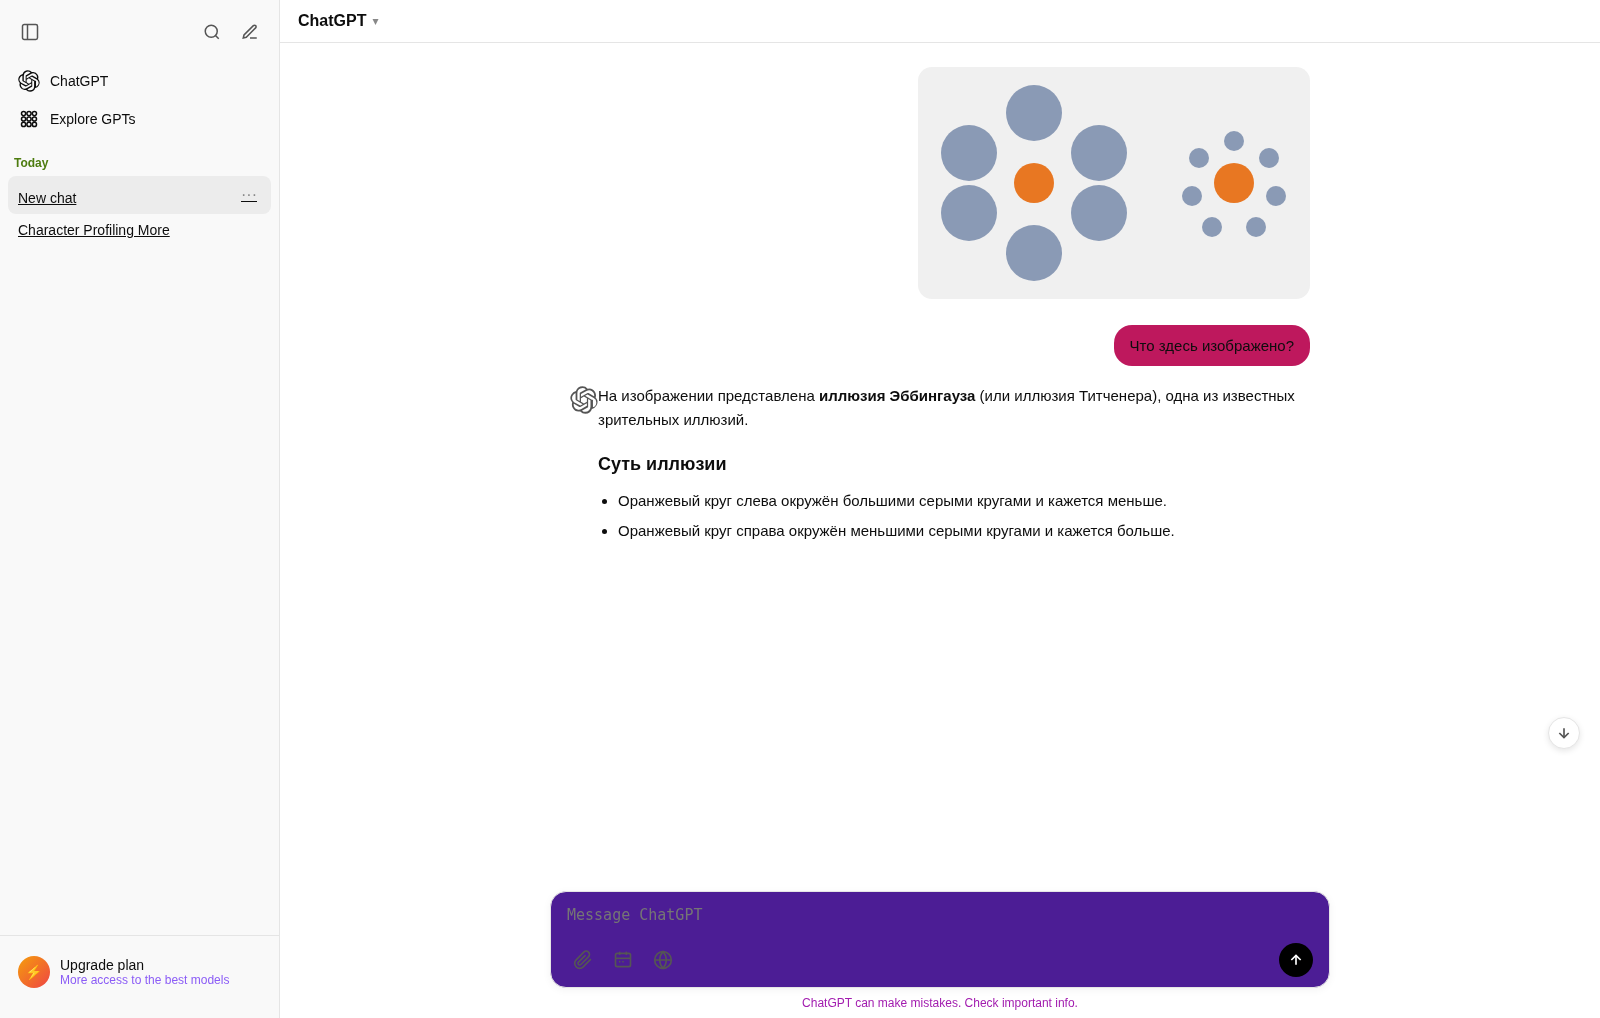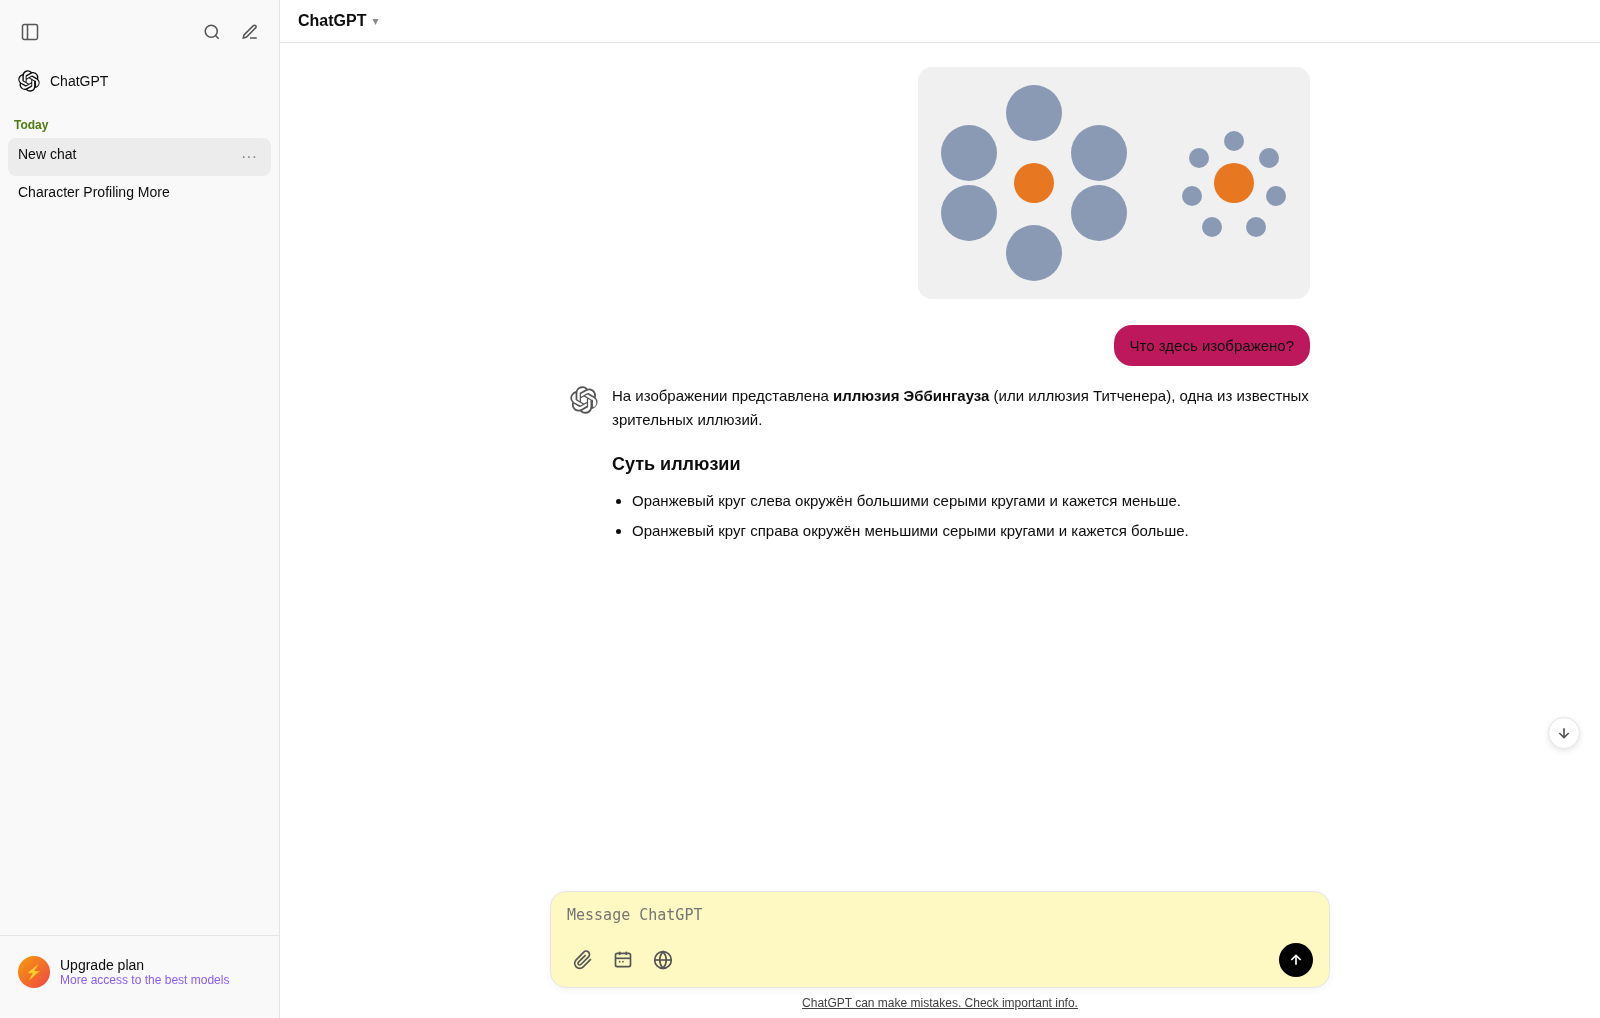--- a/index.html
+++ b/index.html
@@ -58,28 +58,29 @@
       justify-content: center;
     }
     .sidebar-section-label {
       font-size: 12px;
       font-weight: 600;
       color: #4d7c0f;
       padding: 14px 14px 6px 14px;
     }
     .sidebar-chat-item {
       display: flex;
-      align-items: flex-start;
+      align-items: flex-end;
       justify-content: space-between;
       padding: 8px 10px;
       margin: 0 8px;
       border-radius: 8px;
       cursor: pointer;
       font-size: 14px;
       background: #ececec;
+      text-decoration: underline;
     }
     .sidebar-chat-item.inactive {
       background: none;
     }
     .chat-item-dots {
       color: #888;
       font-size: 16px;
       padding: 2px 4px;
       border-radius: 4px;
     }
@@ -177,21 +178,20 @@
       padding: 12px 16px;
       font-size: 15px;
       max-width: 380px;
       text-align: right;
       margin-top: 8px;
     }
 
     
     .ai-response {
       display: flex;
-      gap: 14px;
       margin-bottom: 24px;
     }
     .ai-avatar {
       width: 28px;
       height: 28px;
       flex-shrink: 0;
       margin-top: 2px;
     }
     .ai-content {
       font-size: 15px;
@@ -227,21 +227,21 @@
       padding: 12px 20px 8px 20px;
       display: flex;
       flex-direction: column;
       align-items: center;
     }
     .input-box {
       width: 100%;
       max-width: 780px;
       border: 1px solid #e5e5e5;
       border-radius: 16px;
-      background: #fef9c3;
+      background: #4c1d95;
       padding: 14px 16px 10px 16px;
       box-shadow: 0 2px 8px rgba(0,0,0,0.05);
     }
     .input-field {
       width: 100%;
       border: none;
       outline: none;
       font-size: 15px;
       color: #888;
       background: transparent;
@@ -276,24 +276,23 @@
       border: none;
       border-radius: 50%;
       cursor: pointer;
       display: flex;
       align-items: center;
       justify-content: center;
       color: #fff;
     }
     .disclaimer {
       font-size: 12px;
-      color: #404040;
+      color: #a21caf;
       text-align: center;
       margin-top: 8px;
-      text-decoration: underline;
     }
 
     
     .chat-wrapper {
       flex: 1;
       position: relative;
       overflow: hidden;
       display: flex;
       flex-direction: column;
     }
@@ -329,20 +328,36 @@
 
   <div class="sidebar-nav">
     <div class="sidebar-nav-item">
       <div class="nav-icon">
         <svg width="22" height="22" viewBox="0 0 41 41" fill="none">
           <path d="M37.532 16.87a9.963 9.963 0 00-.856-8.184 10.078 10.078 0 00-10.855-4.835 9.964 9.964 0 00-7.505-3.337 10.079 10.079 0 00-9.612 6.977 9.967 9.967 0 00-6.664 4.834 10.08 10.08 0 001.24 11.817 9.965 9.965 0 00.856 8.185 10.079 10.079 0 0010.855 4.835 9.965 9.965 0 007.504 3.336 10.08 10.08 0 009.617-6.981 9.967 9.967 0 006.663-4.834 10.079 10.079 0 00-1.243-11.813zM22.498 37.886a7.474 7.474 0 01-4.799-1.735c.061-.033.168-.091.237-.134l7.964-4.6a1.294 1.294 0 00.655-1.134V19.054l3.366 1.944a.12.12 0 01.066.092v9.299a7.505 7.505 0 01-7.49 7.496zM6.392 31.006a7.471 7.471 0 01-.894-5.023c.06.036.162.099.237.141l7.964 4.6a1.297 1.297 0 001.308 0l9.724-5.614v3.888a.12.12 0 01-.048.103l-8.051 4.649a7.504 7.504 0 01-10.24-2.744zM4.297 13.62A7.469 7.469 0 018.2 10.333c0 .068-.004.19-.004.274v9.201a1.294 1.294 0 00.654 1.132l9.723 5.614-3.366 1.944a.12.12 0 01-.114.012L6.044 23.86a7.504 7.504 0 01-1.747-10.24zm27.658 6.437l-9.724-5.615 3.367-1.943a.121.121 0 01.114-.012l9.048 5.228a7.498 7.498 0 01-1.158 13.528v-9.476a1.293 1.293 0 00-.647-1.71zm3.35-5.043c-.059-.037-.162-.099-.236-.141l-7.965-4.6a1.298 1.298 0 00-1.308 0l-9.723 5.614v-3.888a.12.12 0 01.048-.103l8.05-4.645a7.497 7.497 0 0111.135 7.763zm-21.063 6.929l-3.367-1.944a.12.12 0 01-.065-.092v-9.299a7.497 7.497 0 0112.293-5.756 6.94 6.94 0 00-.236.134l-7.965 4.6a1.294 1.294 0 00-.654 1.132l-.006 11.225zm1.829-3.943l4.33-2.501 4.332 2.498v4.996l-4.331 2.5-4.331-2.5V18z" fill="currentColor"></path>
         </svg>
       </div>
       <span>ChatGPT</span>
     </div>
+    <div class="sidebar-nav-item">
+      <div class="nav-icon">
+        <svg width="20" height="20" viewBox="0 0 24 24" fill="none" stroke="currentColor" stroke-width="1.8">
+          <circle cx="5.5" cy="5.5" r="2.5"></circle>
+          <circle cx="12" cy="5.5" r="2.5"></circle>
+          <circle cx="18.5" cy="5.5" r="2.5"></circle>
+          <circle cx="5.5" cy="12" r="2.5"></circle>
+          <circle cx="12" cy="12" r="2.5"></circle>
+          <circle cx="18.5" cy="12" r="2.5"></circle>
+          <circle cx="5.5" cy="18.5" r="2.5"></circle>
+          <circle cx="12" cy="18.5" r="2.5"></circle>
+          <circle cx="18.5" cy="18.5" r="2.5"></circle>
+        </svg>
+      </div>
+      <span>Explore GPTs</span>
+    </div>
   </div>
 
   <div class="sidebar-section-label">Today</div>
   <div class="sidebar-chat-item">
     <span>New chat</span>
     <span class="chat-item-dots">···</span>
   </div>
 
   <div class="sidebar-chat-item inactive">
     <span>Character Profiling More</span>

